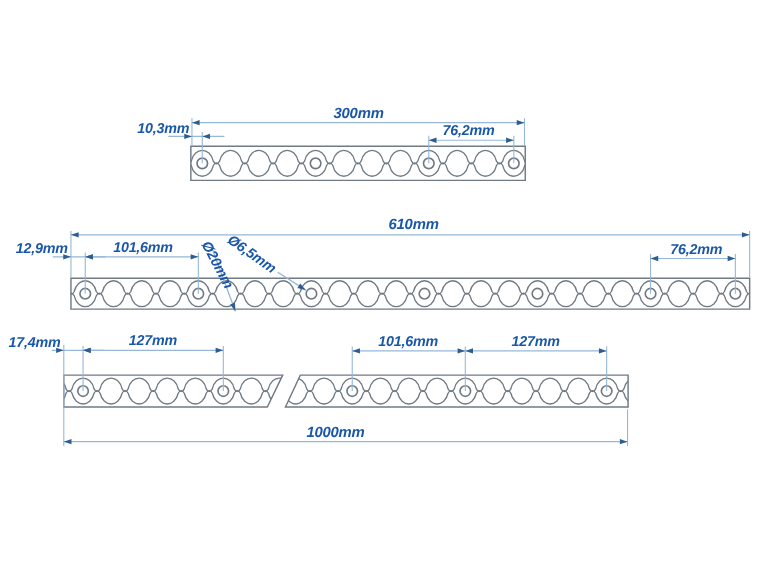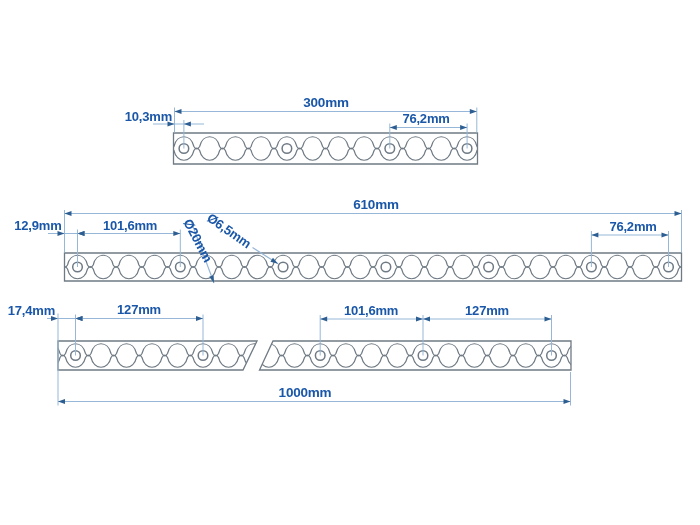--- a/index.html
+++ b/index.html
@@ -1,16 +1,16 @@
 <!DOCTYPE html>
 <html><head>
 <meta charset="utf-8">
 <style>
   html,body{margin:0;padding:0;background:#ffffff;}
-  .stage{position:relative;width:700px;height:525px;background:#ffffff;overflow:hidden;}
+  .stage{position:relative;width:700px;height:525px;background:#ffffff;overflow:hidden;font-style:italic;}
   svg{display:block;}
   svg text{font-family:"Liberation Sans","DejaVu Sans",sans-serif;font-weight:bold;}
 </style>
 </head>
 <body>
 
 <div class="stage">
   <svg width="700" height="525" viewBox="0 0 700 525" xmlns="http://www.w3.org/2000/svg" style="background: rgb(255, 255, 255);">
       <g>
         <g clip-path="url(#clip1)">

